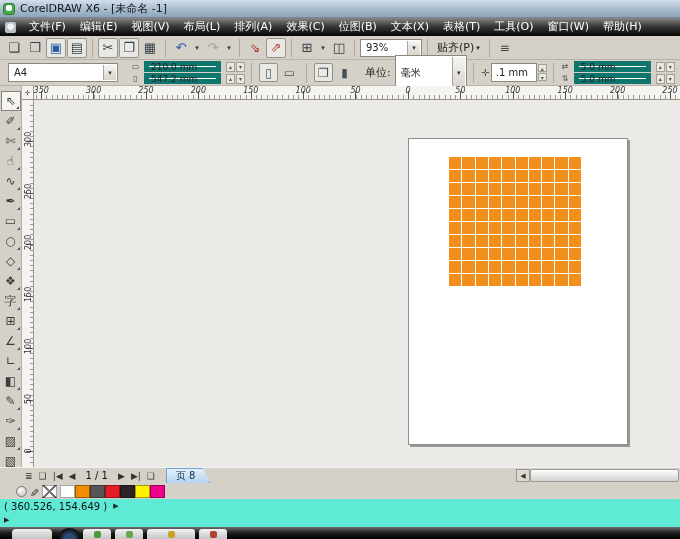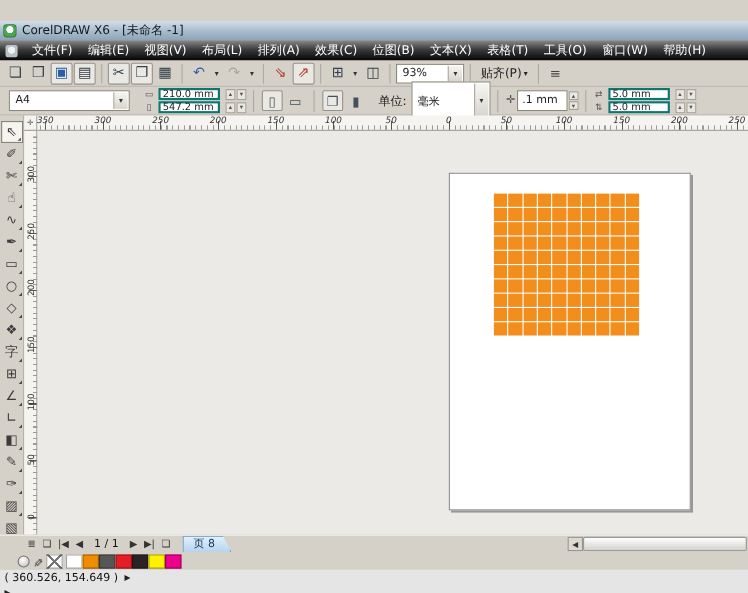--- a/index.html
+++ b/index.html
@@ -1,18 +1,18 @@
 <!DOCTYPE html>
 <html><head>
 <meta charset="utf-8">
 <style>
   * { margin:0; padding:0; box-sizing:border-box; }
   html,body { width:680px; height:539px; overflow:hidden; }
   body { font-family:"DejaVu Sans","Liberation Sans",sans-serif; font-size:11px; background:#d5d1c9; position:relative; }
-  .app { position:absolute; inset:0;margin-top:19px; }
+  .app { position:absolute; inset:0; }
 
   
   .titlebar { position:absolute; left:0; top:0; width:680px; height:18px;
     background:linear-gradient(#d3dee9,#a9bccd 55%,#8ea5ba); border-bottom:1px solid #76879a;
     display:flex; align-items:center; gap:5px; padding-left:3px; }
   .app-logo { width:12px; height:12px; border-radius:3px; border:1px solid #2f7d33;
     background:radial-gradient(circle at 50% 40%, #ffffff 0 3px, #47a84d 3.5px); }
   .title-text { font-size:11px; color:#10181f; white-space:nowrap; }
 
   
@@ -40,21 +40,21 @@
     display:flex; align-items:center; justify-content:center; color:#333; }
   .snap-btn { height:20px; display:flex; align-items:center; gap:2px; padding:0 4px; font-size:11px; color:#222; }
   .opt-btn { width:20px; height:20px; display:flex; align-items:center; justify-content:center; font-size:12px; color:#444; }
 
   
   .propbar { position:absolute; left:0; top:60px; width:680px; height:26px; background:#d5d1c9;
     border-bottom:1px solid #b8b4ac; display:flex; align-items:center; padding-left:8px; }
   .stack2 { display:flex; flex-direction:column; justify-content:center; gap:1px; }
   .mini-row { display:flex; align-items:center; height:11px; gap:3px; }
   .pb-ico { font-size:8px; color:#555; width:11px; text-align:center; }
-  .mini-field { height:11px; width:56px; background:#fff; border:2px solid #0f766e; font-size:9px;
+  .mini-field { height:11px; width:77px; background:#fff; border:5px solid #0f766e; font-size:9px;
     padding:0 2px; display:flex; align-items:center; color:#222; }
   .spin-pair { display:flex; gap:1px; margin-left:2px; }
   .spin-box { width:9px; height:10px; border:1px solid #a59f94; background:#e9e7e2; font-size:6px;
     display:flex; align-items:center; justify-content:center; color:#555; }
   .pbtn { width:19px; height:19px; border:1px solid transparent; display:flex; align-items:center;
     justify-content:center; font-size:12px; color:#44505a; margin:0 1px; }
   .pbtn.framed { border-color:#97928a; background:#eae8e3; border-radius:2px; }
   .pb-label { font-size:11px; color:#222; margin:0 4px 0 10px; white-space:nowrap; }
   .pb-sep { width:1px; height:20px; background:#aeaaa2; margin:0 6px; }
   .field { height:18px; background:#fff; border:1px solid #8d8878; display:flex; align-items:center;
@@ -116,21 +116,21 @@
   .pal-opt { width:11px; height:11px; border-radius:50%; border:1px solid #777;
     background:radial-gradient(circle at 40% 35%, #fff, #bfbbb3); }
   .pal-eyedropper { font-size:11px; color:#333; transform:rotate(180deg); }
   .swatches { display:flex; }
   .swatch { width:15px; height:13px; box-shadow:inset 0 0 0 1px rgba(0,0,0,.35); }
   .swatch.no-color { background:
       linear-gradient(45deg,transparent 44%,#767676 44% 56%,transparent 56%),
       linear-gradient(-45deg,transparent 44%,#767676 44% 56%,transparent 56%),#fff; }
 
   
-  .statusbar { position:absolute; left:0; top:499px; width:680px; height:28px; background:#e5e5e5; color:#101010; }
+  .statusbar { position:absolute; left:0; top:499px; width:680px; height:28px; background:#5eead4; color:#101010; }
   .status-line { height:14px; display:flex; align-items:center; padding-left:4px; font-size:10px;
     white-space:nowrap; gap:6px; }
   .flyout { font-size:7px; color:#222; }
 
   
   .taskbar { position:absolute; left:0; top:527px; width:680px; height:12px; overflow:hidden;
     background:linear-gradient(#6f6f6f,#1d1d1d 50%,#000); display:flex; align-items:flex-start; }
   .tb-quick { margin-left:12px; margin-top:2px; width:40px; height:12px; border-radius:4px 4px 0 0;
     background:linear-gradient(#efefef,#b9b9b9); }
   .tb-orb { margin-left:8px; margin-top:1px; width:19px; height:14px; border-radius:50% 50% 0 0;

